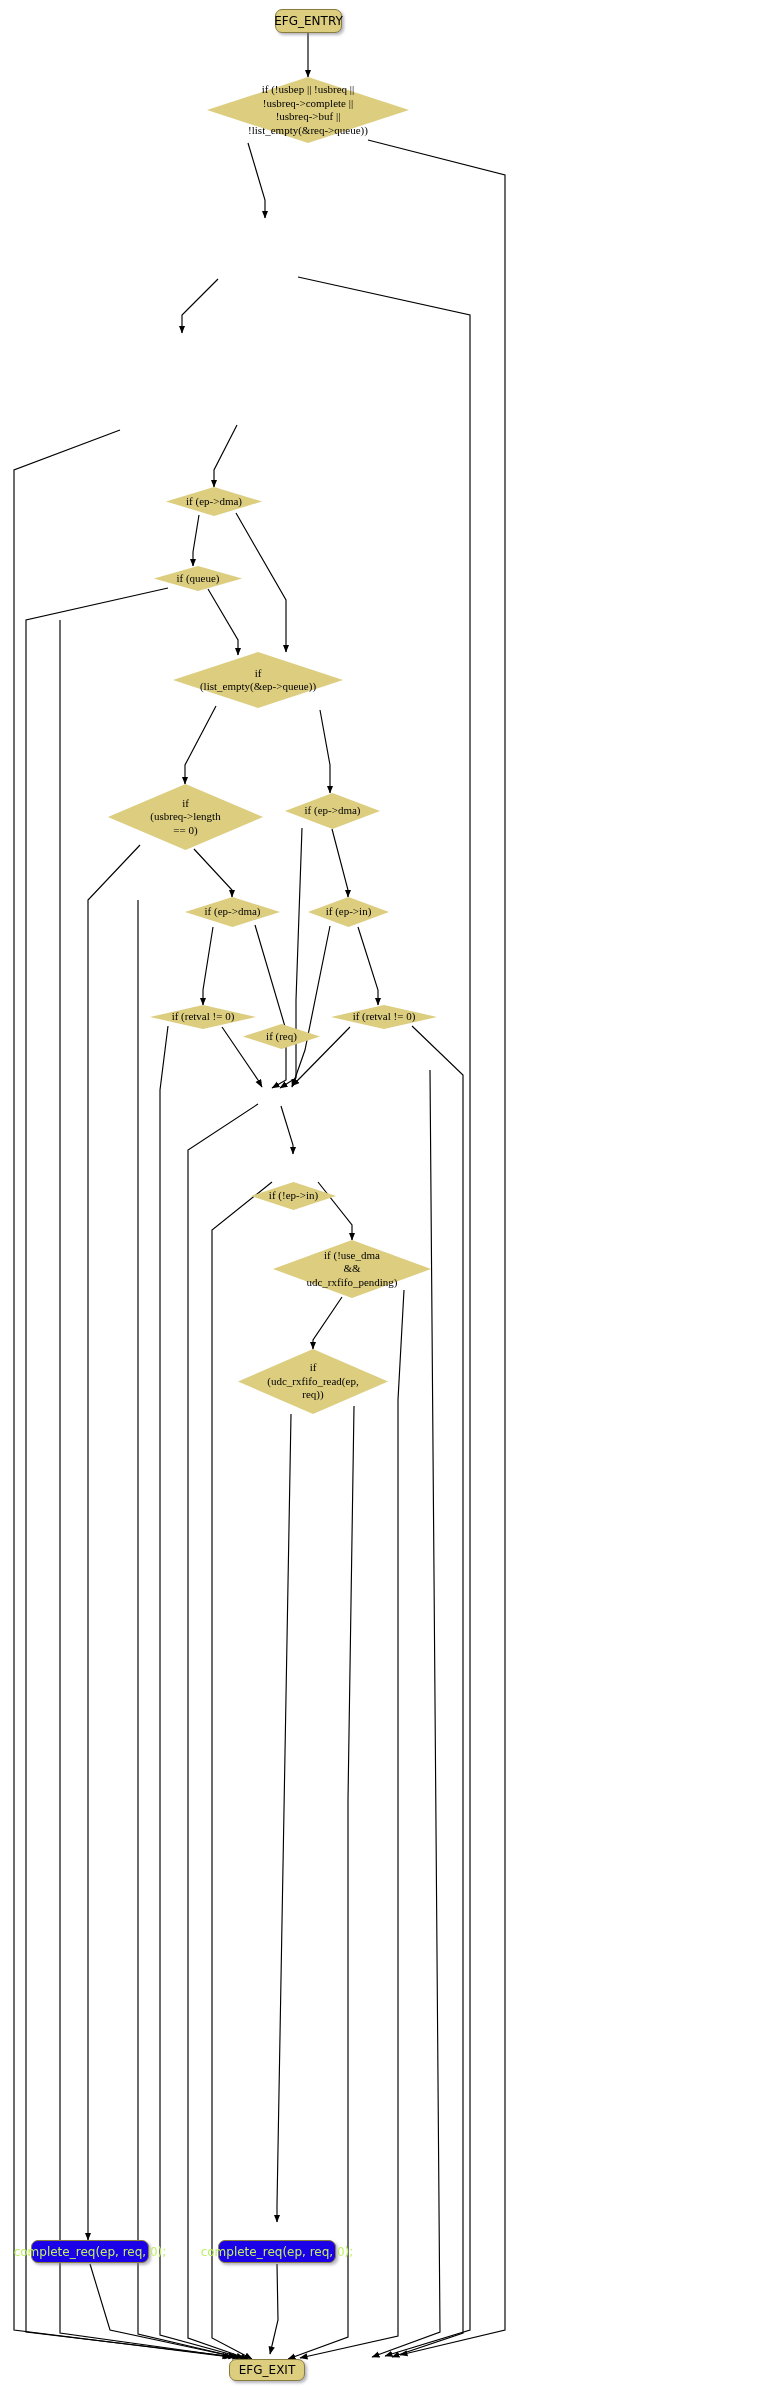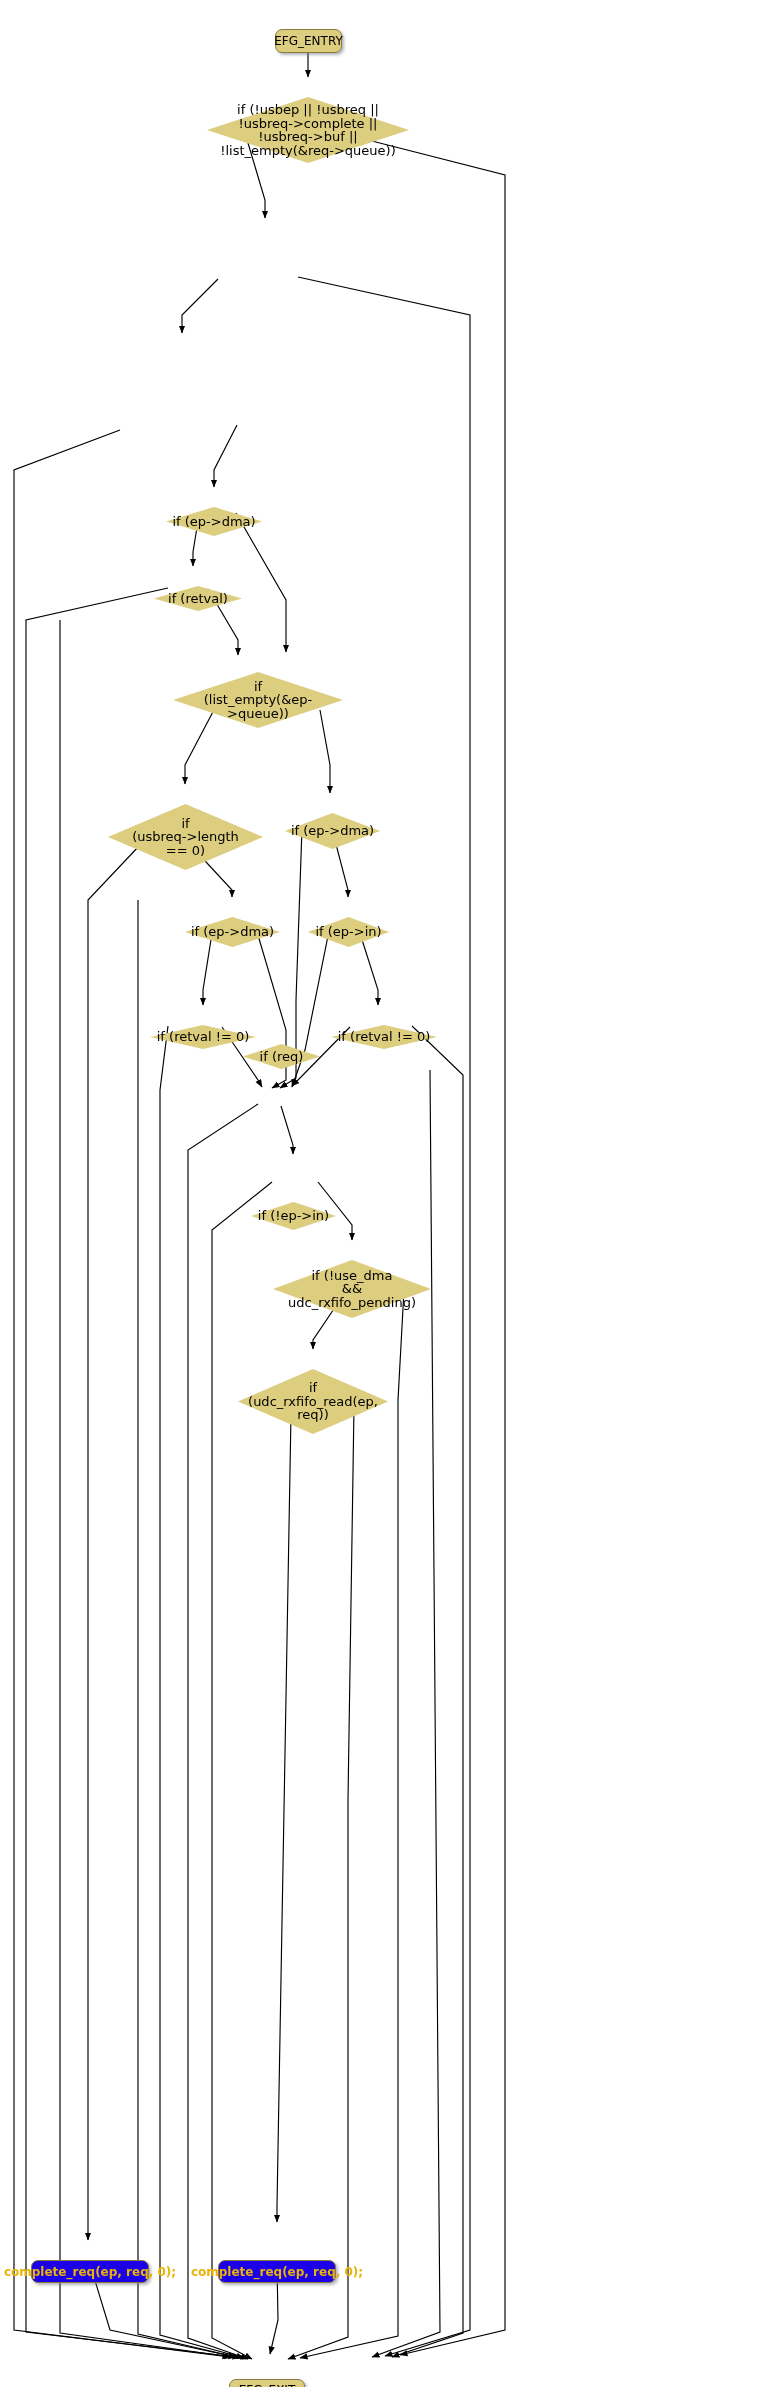--- a/index.html
+++ b/index.html
@@ -22,21 +22,20 @@
     position: absolute;
     left: 0;
     top: 0;
     width: 774px;
     height: 2387px;
     pointer-events: none;
   }
   .node {
     position: absolute;
     box-sizing: border-box;
-    margin-top: 20px;
   }
   
   .terminal {
     background: #DCCD7F;
     border: 1px solid #8a7c3c;
     border-radius: 7px;
     box-shadow: 2px 2px 3px rgba(120,120,140,0.55);
     display: flex;
     align-items: center;
     justify-content: center;
@@ -48,50 +47,50 @@
   
   .process {
     background: #1C00E8;
     border: 1px solid #8a7c3c;
     border-radius: 7px;
     box-shadow: 2px 2px 3px rgba(120,120,140,0.55);
     display: flex;
     align-items: center;
     justify-content: center;
     font-size: 12px;
-    color: #eab308;
+    color: #bef264;
     text-align: center;
     white-space: nowrap;
-    font-weight: bold;
   }
   
   .decision {
     display: flex;
     align-items: center;
     justify-content: center;
   }
   .decision .dia {
     position: absolute;
     left: 0;
     top: 0;
     width: 100%;
     height: 100%;
     background: #DCCD7F;
     clip-path: polygon(50% 0%, 100% 50%, 50% 100%, 0% 50%);
     filter: drop-shadow(2px 2px 2px rgba(120,130,160,0.65));
   }
   .decision .dtxt {
     position: relative;
     z-index: 2;
-    font-size: 13px;
+    font-size: 11px;
     line-height: 13.5px;
     color: #000000;
     text-align: center;
     white-space: pre-line;
     padding: 0 4px;
+    font-family: Liberation Serif, serif;
   }
 </style>
 </head>
 <body>
 
 <div id="canvas">
 
   <svg id="edges" viewBox="0 0 774 2387" width="774" height="2387" xmlns="http://www.w3.org/2000/svg">
     <defs>
       <marker id="ah" markerWidth="9" markerHeight="9" refX="7.5" refY="3.2" orient="auto" markerUnits="userSpaceOnUse">
@@ -190,21 +189,21 @@
 
 
 
   <div class="node decision" style="left:166px; top:487px; width:96px; height:29px;">
     <div class="dia"></div>
     <div class="dtxt">if (ep-&gt;dma)</div>
   </div>
 
   <div class="node decision" style="left:154px; top:566px; width:88px; height:25px;">
     <div class="dia"></div>
-    <div class="dtxt">if (retval)</div>
+    <div class="dtxt">if (queue)</div>
   </div>
 
   <div class="node decision" style="left:173px; top:652px; width:170px; height:56px;">
     <div class="dia"></div>
     <div class="dtxt">if
 (list_empty(&amp;ep-&gt;queue))</div>
   </div>
 
   <div class="node decision" style="left:108px; top:784px; width:155px; height:66px;">
     <div class="dia"></div>

